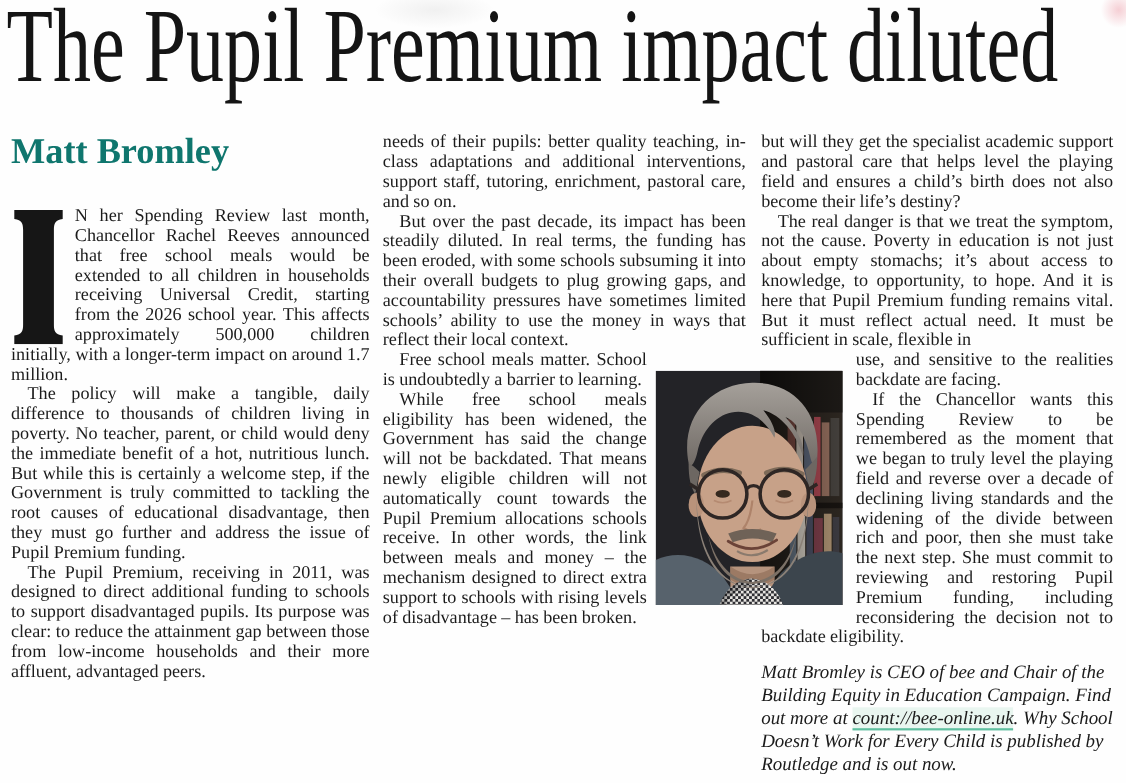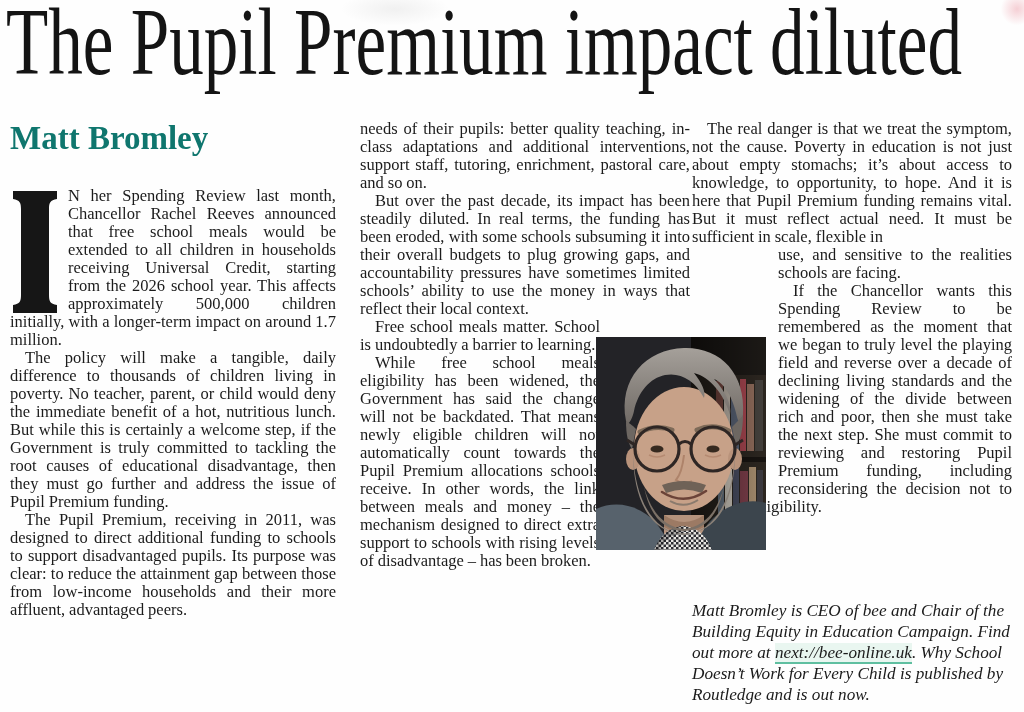--- a/index.html
+++ b/index.html
@@ -18,21 +18,21 @@
       font-size:96px;line-height:96px;white-space:nowrap;letter-spacing:0;
       transform:scaleX(0.72);transform-origin:0 0;}
 
   
   .byline{position:absolute;left:10px;top:122px;font-size:33px;line-height:33px;font-weight:700;color:#0f766e;}
 
   
   .col{position:absolute;font-size:16.5px;line-height:18px;text-align:justify;
        hyphens:auto;-webkit-hyphens:auto;word-spacing:-0.2px;}
   .col1{left:10px;top:187px;width:326px;height:525px;}
-  .col2{left:348px;top:120px;width:330px;height:592px;margin-left:12px;}
+  .col2{left:348px;top:120px;width:330px;height:592px;}
   .col3{left:692px;top:120px;width:320px;height:472px;}
   .para{margin:0;padding:0;}
   .indent{text-indent:15px;}
 
   
   .dropcap{float:left;width:46px;height:122px;margin:4px 10px 0 2px;position:relative;}
   .dropcap svg{position:absolute;left:0;top:0;width:46px;height:122px;display:block;}
 
   
   .spacer-right{float:right;width:90px;height:234px;}
@@ -74,23 +74,24 @@
 
   <div class="col col2">
     <p class="para">needs of their pupils: better quality teaching, in-class adaptations and additional interventions, support staff, tutoring, enrichment, pastoral care, and so on.</p>
     <p class="para indent">But over the past decade, its impact has been steadily diluted. In real terms, the funding has been eroded, with some schools subsuming it into their overall budgets to plug growing gaps, and accountability pressures have sometimes limited schools’ ability to use the money in ways that reflect their local context.</p>
     <div class="spacer-right"></div>
     <p class="para indent">Free school meals matter. School is undoubtedly a barrier to learning.</p>
     <p class="para indent">While free school meals eligibility has been widened, the Government has said the change will not be backdated. That means newly eligible children will not automatically count towards the Pupil Premium allocations schools receive. In other words, the link between meals and money – the mechanism designed to direct extra support to schools with rising levels of disadvantage – has been broken.</p>
   </div>
 
   <div class="col col3">
+    <p class="para">but will they get the specialist academic support and pastoral care that helps level the playing field and ensures a child’s birth does not also become their life’s destiny?</p>
     <p class="para indent">The real danger is that we treat the symptom, not the cause. Poverty in education is not just about empty stomachs; it’s about access to knowledge, to opportunity, to hope. And it is here that Pupil Premium funding remains vital. But it must reflect actual need. It must be sufficient in scale, flexible in</p>
     <div class="spacer-left"></div>
-    <p class="para">use, and sensitive to the realities schools are facing.</p>
+    <p class="para">use, and sensitive to the realities backdate are facing.</p>
     <p class="para indent">If the Chancellor wants this Spending Review to be remembered as the moment that we began to truly level the playing field and reverse over a decade of declining living standards and the widening of the divide between rich and poor, then she must take the next step. She must commit to reviewing and restoring Pupil Premium funding, including reconsidering the decision not to backdate eligibility.</p>
   </div>
 
   <svg class="photo" viewBox="0 0 170 213" role="img" aria-label="Portrait of smiling man with round glasses, beard and grey swept hair in front of a bookshelf">
     <defs>
       <pattern id="chk" width="5" height="5" patternUnits="userSpaceOnUse">
         <rect width="5" height="5" fill="#e8e6e2"></rect>
         <path d="M0,0h2.5v2.5h-2.5z M2.5,2.5h2.5v2.5h-2.5z" fill="#2e2e33"></path>
       </pattern>
       <linearGradient id="hairg" x1="0" y1="0" x2="0" y2="1">
@@ -158,16 +159,16 @@
 
     <path d="M37,116 C39,162 56,194 88,198 C120,194 137,162 139,116 C139,152 128,182 108,192 C96,198 80,198 68,192 C48,182 37,152 37,116 Z" fill="#8a8077"></path>
     <path d="M48,150 C56,178 70,190 88,192 C106,190 120,178 128,150 C122,180 108,193 88,194 C68,193 54,180 48,150 Z" fill="#7b7066"></path>
 
     <path d="M66,148 Q88,140 110,148 L106,156 Q88,149 70,156 Z" fill="#6f6257"></path>
     <path d="M66,155 Q88,169 110,154" stroke="#6b4338" stroke-width="2.6" fill="none" stroke-linecap="round"></path>
     <path d="M74,164 Q88,172 102,163" stroke="#7b7066" stroke-width="2" fill="none" opacity=".8"></path>
   </svg>
 
   <div class="bio">
-    <span>Matt Bromley is CEO of bee and Chair of the Building Equity in Education Campaign. Find out more at </span><span class="bio-link">next://bee-online.uk</span><span>. Why School Doesn’t Work for Every Child is published by Routledge and is out now.</span>
+    <span>Matt Bromley is CEO of bee and Chair of the Building Equity in Education Campaign. Find out more at </span><span class="bio-link">count://bee-online.uk</span><span>. Why School Doesn’t Work for Every Child is published by Routledge and is out now.</span>
   </div>
 
 </div>
 
 </body></html>

